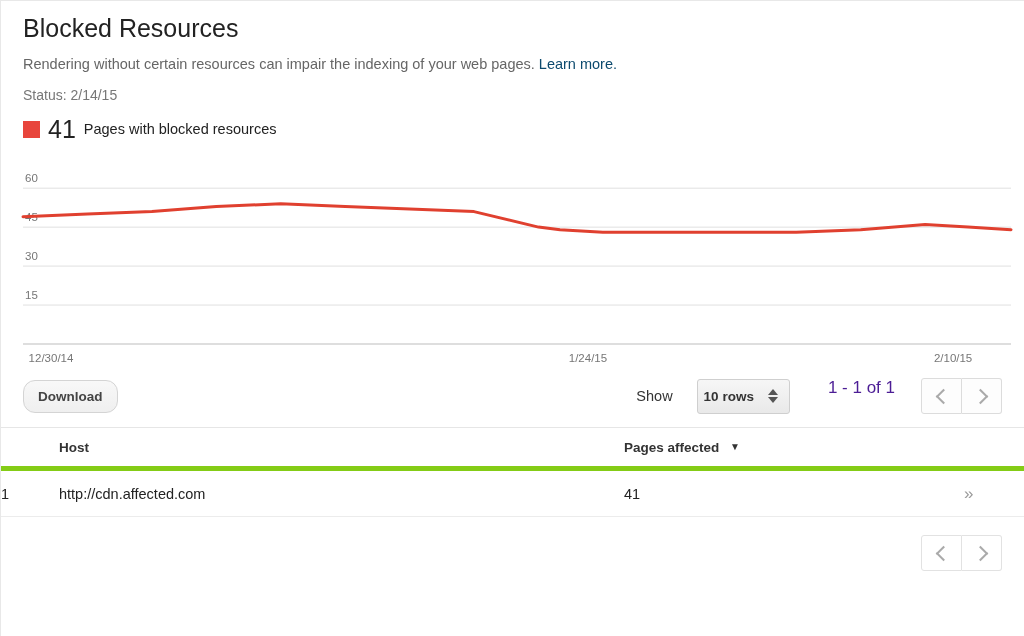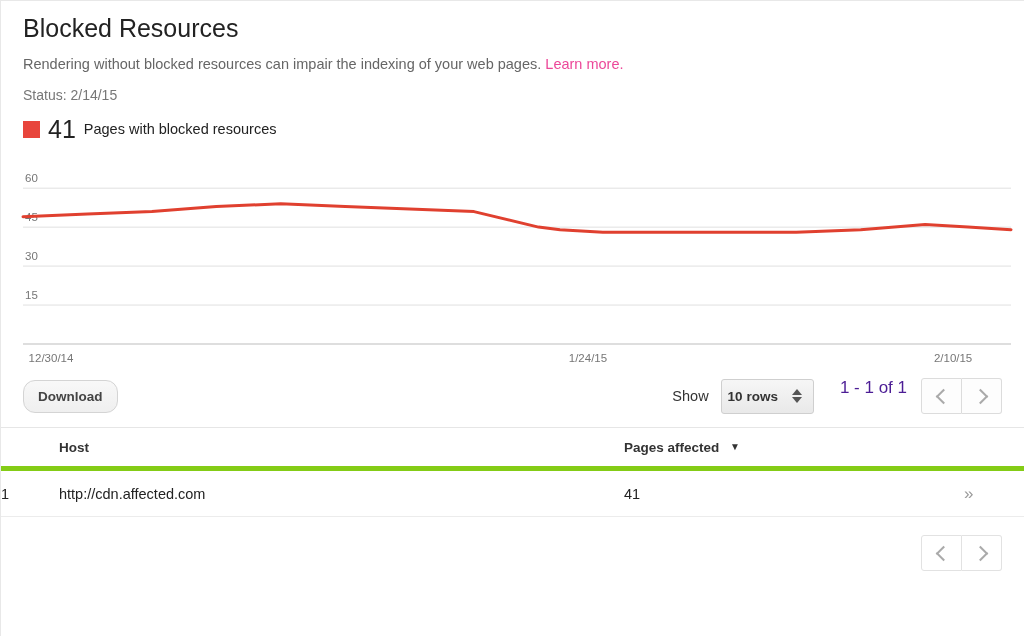--- a/index.html
+++ b/index.html
@@ -20,21 +20,21 @@
   }
   
   .header{padding:12px 0 0 22px;}
   .title{
     font-size:25px;font-weight:400;color:#222;
     letter-spacing:0;line-height:30px;margin:0 0 12px 0;
   }
   .subtitle{
     font-size:14.5px;color:#666;line-height:18px;margin:0 0 14px 0;
   }
-  .subtitle .link{color:#ec4899;text-decoration:none;}
+  .subtitle .link{color:#0c4a6e;text-decoration:none;}
   .status{font-size:14px;color:#777;margin:0 0 12px 0;line-height:17px;}
   .legend{display:flex;align-items:center;gap:8px;margin:0 0 6px 0;}
   .legend-swatch{
     width:17px;height:17px;background:#e8453c;display:inline-block;flex:none;
   }
   .legend-value{font-size:25px;color:#222;line-height:26px;font-weight:400;}
   .legend-label{font-size:14.5px;color:#222;line-height:20px;}
 
   
   .chart-wrap{position:relative;width:1024px;height:205px;margin-top:18px;}
@@ -49,21 +49,21 @@
     padding:0 22px 0 22px;
   }
   .btn{
     font-family:"Liberation Sans",sans-serif;
     font-size:13.5px;font-weight:bold;color:#444;
     background:linear-gradient(#f8f8f8,#efefef);
     border:1px solid #d4d4d4;border-radius:12px;
     padding:8px 14px;line-height:15px;cursor:pointer;
   }
   .toolbar-right{
-    margin-left:auto;display:flex;align-items:center;gap:0;
+    margin-left:auto;display:flex;align-items:center;gap:12px;
   }
   .show-label{font-size:14.5px;color:#333;margin-right:12px;}
   .rows-select{
     display:flex;align-items:center;gap:14px;
     font-size:13.5px;font-weight:bold;color:#333;
     background:linear-gradient(#f6f6f6,#e9e9e9);
     border:1px solid #cfcfcf;border-radius:3px;
     padding:9px 11px 9px 6px;cursor:pointer;
   }
   .stepper{display:flex;flex-direction:column;gap:2px;align-items:center;}
@@ -111,21 +111,21 @@
   .footer-pager .pager-btn{background:#fff;border-color:#e2e2e2;}
 </style>
 </head>
 <body>
 
 <div class="page">
 
   <div class="header">
     <h1 class="title">Blocked Resources</h1>
     <p class="subtitle">
-      <span>Rendering without blocked resources can impair the indexing of your web pages.</span>
+      <span>Rendering without certain resources can impair the indexing of your web pages.</span>
       <a class="link" href="#">Learn more.</a>
     </p>
     <div class="status">Status: 2/14/15</div>
     <div class="legend">
       <span class="legend-swatch"></span>
       <span class="legend-value">41</span>
       <span class="legend-label">Pages with blocked resources</span>
     </div>
   </div>
 

